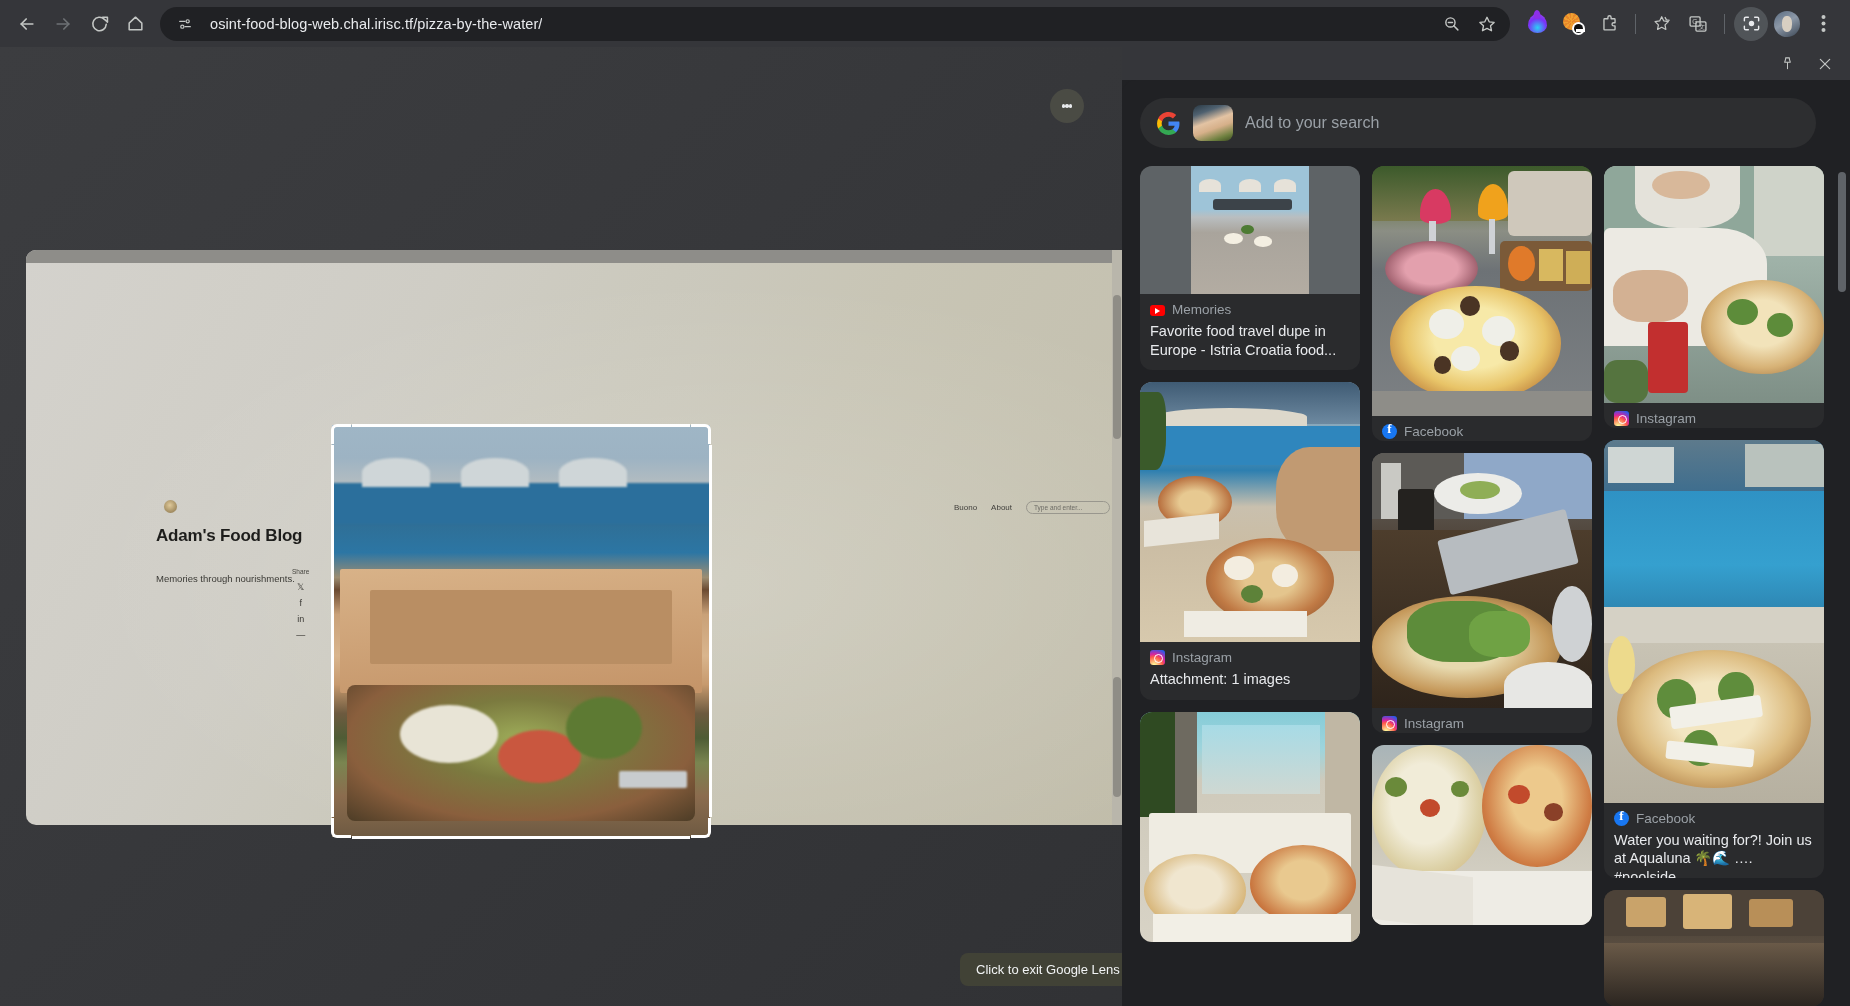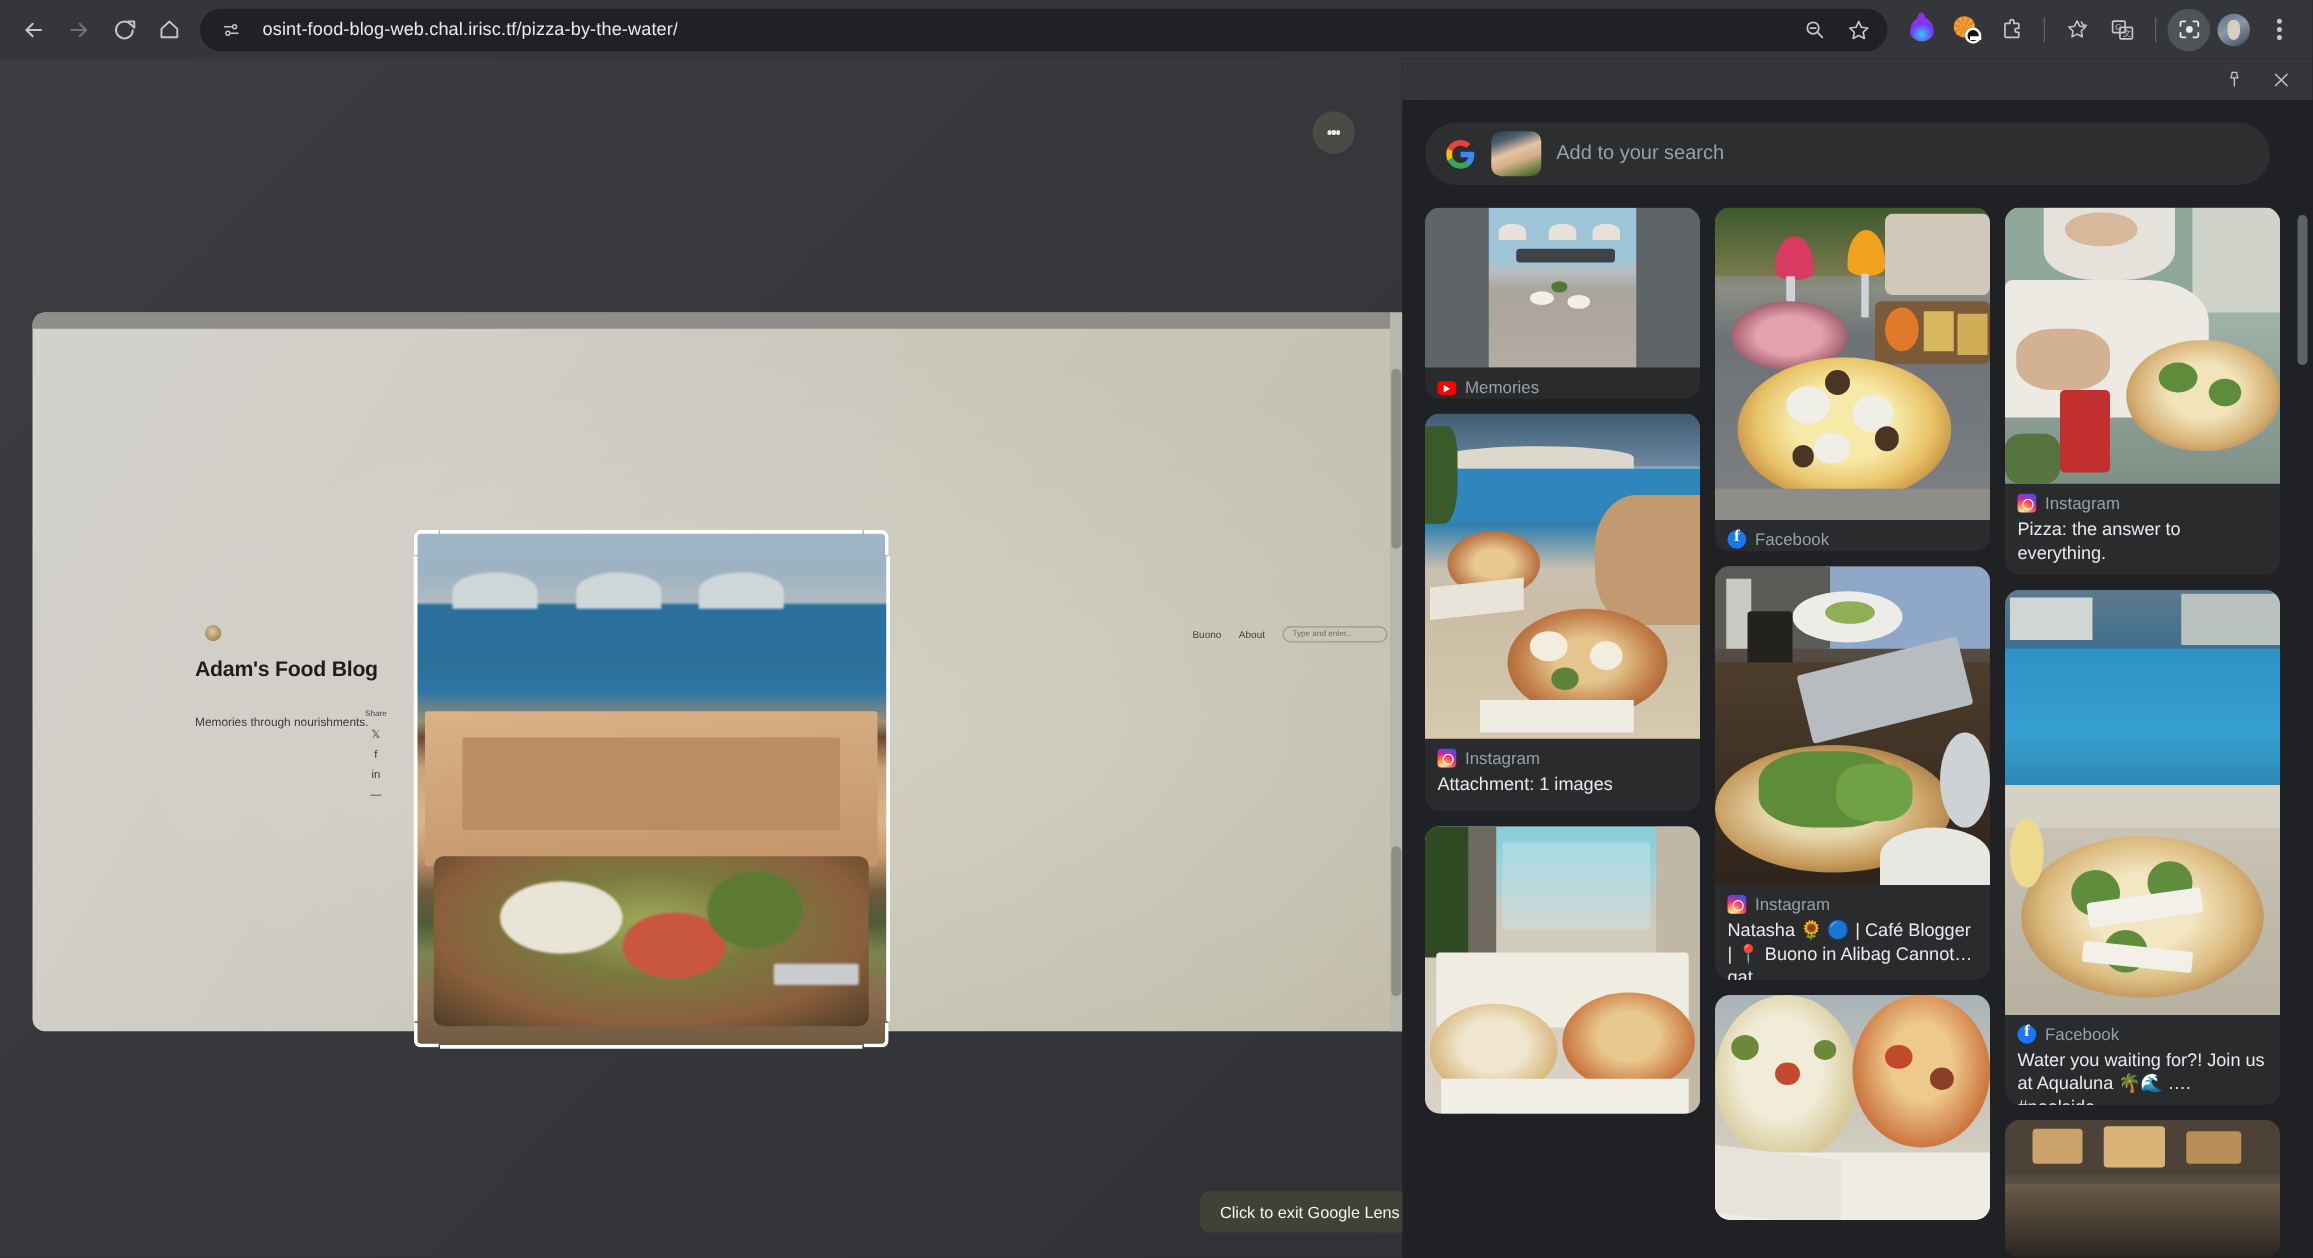--- a/index.html
+++ b/index.html
@@ -546,20 +546,21 @@
             <span class="ph" style="left:33%;top:26%;width:36%;height:8%;background:#3c4349;border-radius:3px;"></span>
             <span class="ph" style="left:31%;top:42%;width:40%;height:36%;background:radial-gradient(ellipse at 50% 50%, #f0d08a 0 20%, #d4683f 50%, #c9battfa 70%, #b8572f 100%);border-radius:50%;"></span>
             <span class="ph" style="left:38%;top:52%;width:9%;height:9%;background:#f4efe2;border-radius:50%;"></span>
             <span class="ph" style="left:52%;top:55%;width:8%;height:8%;background:#f4efe2;border-radius:50%;"></span>
             <span class="ph" style="left:46%;top:46%;width:6%;height:7%;background:#4d7b33;border-radius:50%;"></span>
           </div>
           <div class="card-meta">
             <span class="src-icon yt-icon"></span>
             <span class="src-name">Memories</span>
           </div>
+          <div class="card-title">Favorite food travel dupe in Europe - Istria Croatia food...</div>
         </div>
 
         <div class="card">
           <div class="card-img" style="height:260px;background:linear-gradient(180deg,#7e9cb0 0%,#89a9bc 18%,#2d7fb0 34%,#c9c0ae 48%,#cbbda4 62%,#d7c9ad 100%);">
             <span class="ph" style="left:0;top:0;width:100%;height:16%;background:linear-gradient(180deg,#3f5b74,#6d89a0);"></span>
             <span class="ph" style="left:6%;top:10%;width:70%;height:7%;background:#ddd8cb;border-radius:50% 50% 0 0;"></span>
             <span class="ph" style="left:0;top:17%;width:100%;height:15%;background:#2f86bd;"></span>
             <span class="ph" style="left:0;top:4%;width:12%;height:30%;background:#3a5a2a;border-radius:0 30% 40% 0;"></span>
             <span class="ph" style="left:62%;top:25%;width:38%;height:40%;background:#c19a72;border-radius:40% 0 0 40%;"></span>
             <span class="ph" style="left:8%;top:36%;width:34%;height:20%;background:radial-gradient(ellipse at 50% 50%, #e7c991 0 30%, #b8703f 70%, #8a4a26 100%);border-radius:50%;"></span>
@@ -635,21 +636,20 @@
             <span class="ph" style="left:0;top:56%;width:86%;height:40%;background:radial-gradient(ellipse at 46% 50%, #e7d9ae 0 30%, #c69a5c 62%, #6b4a24 100%);border-radius:50%;"></span>
             <span class="ph" style="left:16%;top:58%;width:50%;height:24%;background:#5d8c3a;border-radius:40%;"></span>
             <span class="ph" style="left:44%;top:62%;width:28%;height:18%;background:#6fa244;border-radius:40%;"></span>
             <span class="ph" style="left:60%;top:82%;width:40%;height:18%;background:#e7e7e4;border-radius:50% 50% 0 0;"></span>
             <span class="ph" style="left:82%;top:52%;width:18%;height:30%;background:#cfd2d4;border-radius:50%;"></span>
           </div>
           <div class="card-meta">
             <span class="src-icon ig-icon"></span>
             <span class="src-name">Instagram</span>
           </div>
-          <div class="card-title">Natasha 🌻 🔵 | Café Blogger | 📍 Buono in Alibag Cannot gat...</div>
         </div>
 
         <div class="card">
           <div class="card-img" style="height:180px;background:linear-gradient(180deg,#a8b4b8 0%,#c7c3b6 40%,#dcd8cc 100%);">
             <span class="ph" style="left:0;top:0;width:52%;height:74%;background:radial-gradient(ellipse at 46% 44%, #f1ecd8 0 38%, #ddd2a8 62%, #c8a96e 100%);border-radius:50%;"></span>
             <span class="ph" style="left:50%;top:0;width:50%;height:68%;background:radial-gradient(ellipse at 50% 44%, #edc98c 0 32%, #cf7c44 68%, #9c5326 100%);border-radius:50%;"></span>
             <span class="ph" style="left:6%;top:18%;width:10%;height:11%;background:#6a8a3a;border-radius:50%;"></span>
             <span class="ph" style="left:22%;top:30%;width:9%;height:10%;background:#c24a2c;border-radius:50%;"></span>
             <span class="ph" style="left:36%;top:20%;width:8%;height:9%;background:#6a8a3a;border-radius:50%;"></span>
             <span class="ph" style="left:62%;top:22%;width:10%;height:11%;background:#c24a2c;border-radius:50%;"></span>
@@ -674,21 +674,20 @@
             <span class="ph" style="left:44%;top:48%;width:56%;height:40%;background:radial-gradient(ellipse at 50% 46%, #f2e3ba 0 32%, #d7b276 62%, #8c5a2b 100%);border-radius:50%;"></span>
             <span class="ph" style="left:56%;top:56%;width:14%;height:11%;background:#5d8c3a;border-radius:50%;"></span>
             <span class="ph" style="left:74%;top:62%;width:12%;height:10%;background:#5d8c3a;border-radius:50%;"></span>
             <span class="ph" style="left:20%;top:66%;width:18%;height:30%;background:#c22f2f;border-radius:4px;"></span>
             <span class="ph" style="left:0;top:82%;width:20%;height:18%;background:#55743f;border-radius:30%;"></span>
           </div>
           <div class="card-meta">
             <span class="src-icon ig-icon"></span>
             <span class="src-name">Instagram</span>
           </div>
-          <div class="card-title">Pizza: the answer to everything.</div>
         </div>
 
         <div class="card">
           <div class="card-img" style="height:375px;background:linear-gradient(180deg,#2f7fb5 0%,#3b92c4 30%,#d6d2c6 60%,#c9c4b6 100%);">
             <span class="ph" style="left:0;top:0;width:100%;height:14%;background:linear-gradient(180deg,#5d7a8c,#3f6e8e);"></span>
             <span class="ph" style="left:0;top:14%;width:100%;height:34%;background:linear-gradient(180deg,#2f92c4,#35a0cf 60%,#2d84b0);"></span>
             <span class="ph" style="left:2%;top:2%;width:30%;height:10%;background:#cfd6d4;"></span>
             <span class="ph" style="left:64%;top:1%;width:36%;height:12%;background:#b9c2bd;"></span>
             <span class="ph" style="left:0;top:46%;width:100%;height:12%;background:#d5d1c5;"></span>
             <span class="ph" style="left:0;top:56%;width:100%;height:44%;background:linear-gradient(180deg,#c8c3b4,#b6b0a0);"></span>

